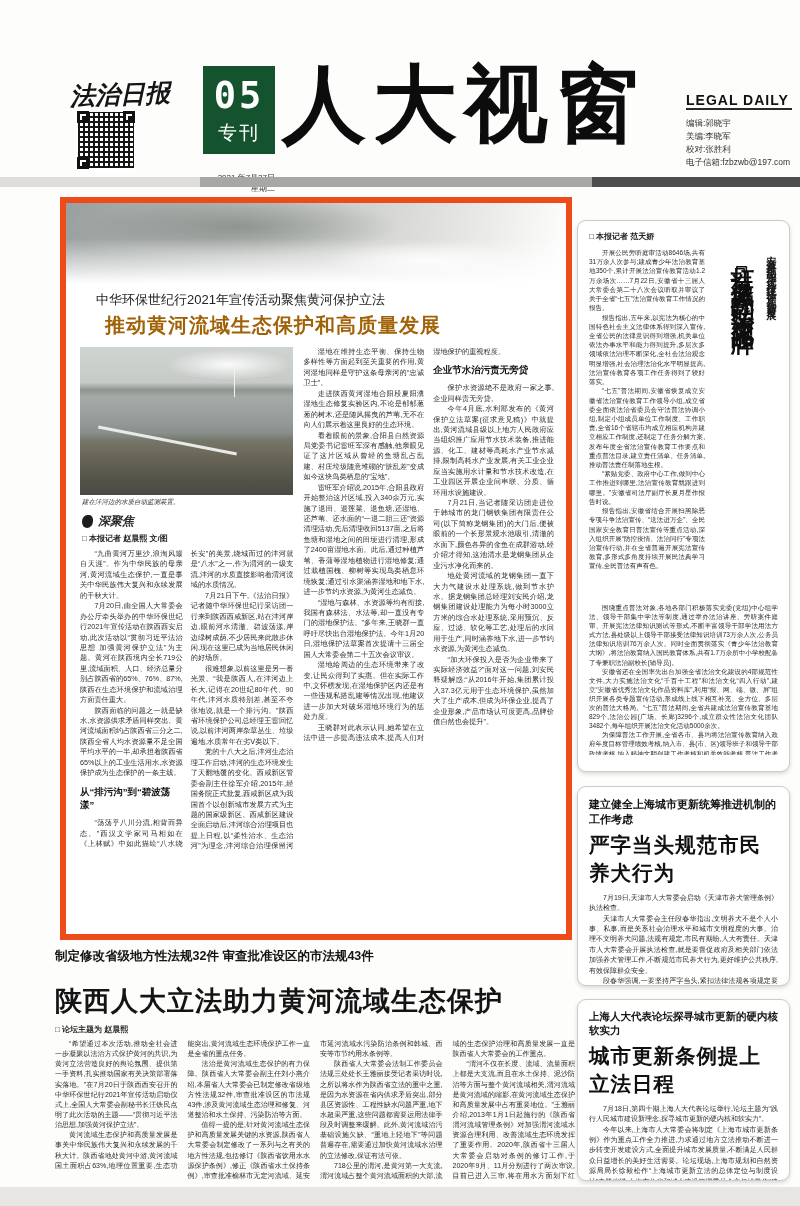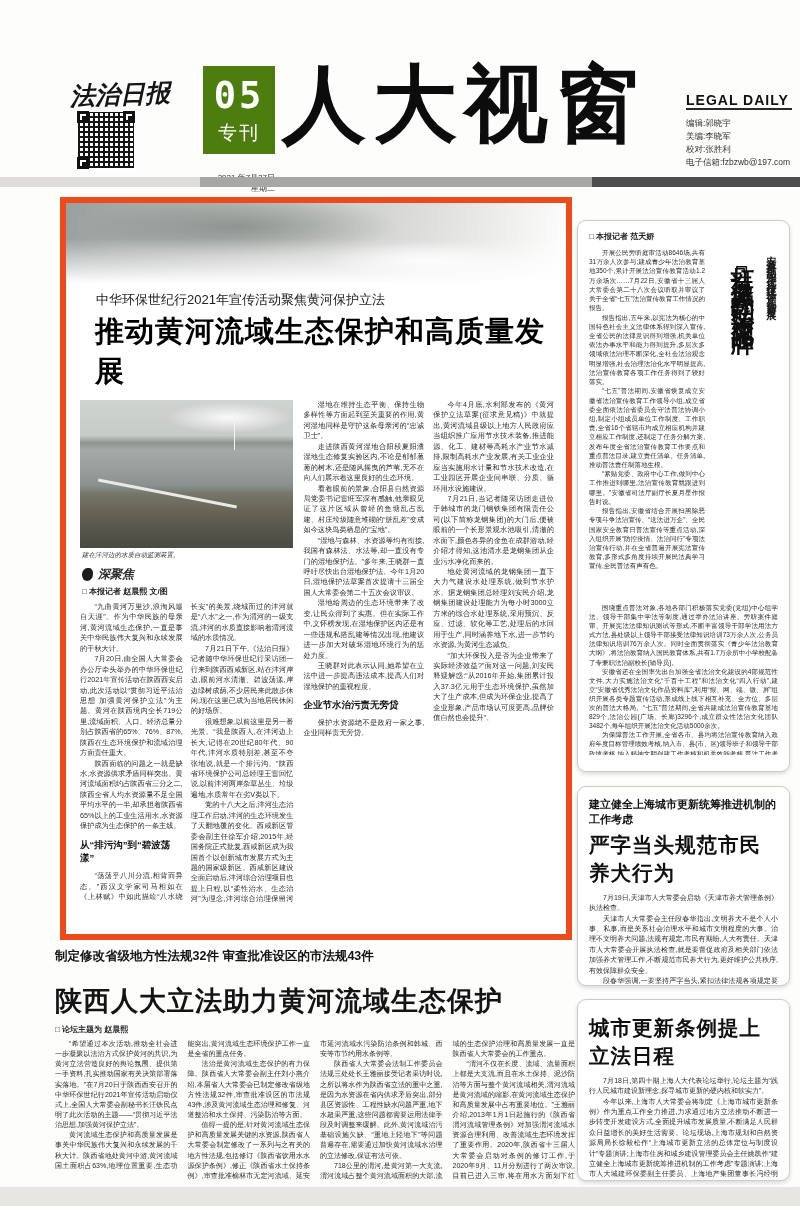--- a/index.html
+++ b/index.html
@@ -6,21 +6,21 @@
   #page{width:800px;height:1206px;position:relative;background:#fdfdfc;overflow:hidden;
         font-family:"Liberation Sans","DejaVu Sans",sans-serif;color:#2b2b2b;}
   
   .masthead{position:absolute;left:70px;top:78px;font-family:"DejaVu Serif",serif;
             font-style:italic;font-weight:bold;font-size:25px;color:#151515;transform:rotate(-2deg);}
   .qr{position:absolute;left:78px;top:112px;width:56px;height:56px;background:
       repeating-linear-gradient(0deg,#161616 0 2px,transparent 2px 5px),
       repeating-linear-gradient(90deg,#161616 0 2px,#fff 2px 5px);outline:3px solid #fff;}
   .qr .f{position:absolute;width:12px;height:12px;border:3px solid #111;background:#fff;box-sizing:border-box;}
   .qr .f i{position:absolute;left:2px;top:2px;width:4px;height:4px;background:#111;display:block;}
-  .pagebox{position:absolute;left:203px;top:66px;width:72px;height:88px;background:#4d7c0f;
+  .pagebox{position:absolute;left:203px;top:66px;width:72px;height:88px;background:#14532d;
            text-align:center;color:#fff;}
   .pagebox .num{font-size:37px;font-weight:900;letter-spacing:3px;margin-top:8px;
                 font-family:"DejaVu Sans Mono",monospace;}
   .pagebox .ed{font-size:19px;letter-spacing:2px;margin-top:3px;}
   .dateline{position:absolute;left:203px;top:172px;width:72px;text-align:right;
             font-size:8px;color:#333;line-height:11px;}
   .section-title{position:absolute;left:282px;top:62px;font-size:84px;font-weight:900;
                  letter-spacing:7px;color:#0c0c0c;line-height:1;font-family:"DejaVu Sans",sans-serif;}
   .brand{position:absolute;left:686px;top:92px;width:106px;}
   .brand .en{font-size:14px;font-weight:900;letter-spacing:1px;color:#111;
@@ -33,21 +33,21 @@
   .rule .r3{left:592px;width:208px;background:#4e4e4e;}
   
   .main-box{position:absolute;left:60px;top:197px;width:500px;height:731px;background:#fff;
             border:6px solid #ee4b1b;overflow:hidden;}
   .banner{height:84px;background:
       linear-gradient(180deg,rgba(255,255,255,0) 42%,#fff 96%),
       radial-gradient(150px 26px at 72% 68%,rgba(255,255,255,.85),rgba(255,255,255,0) 70%),
       radial-gradient(220px 42px at 35% 28%,rgba(108,116,112,.55),rgba(255,255,255,0) 72%),
       linear-gradient(100deg,#99a09d 0%,#b6bab7 32%,#d0d2cf 58%,#ececea 84%,#fff 100%);}
   .m-kicker{margin:4px 0 0 30px;font-size:13px;color:#222;}
-  .m-headline{margin:3px 0 2px 29px;font-size:29px;font-weight:900;letter-spacing:1px;color:#000000;}
+  .m-headline{margin:3px 0 2px 39px;font-size:20px;font-weight:900;letter-spacing:1px;color:#a16207;}
   .m-content{display:flex;gap:10px;padding:6px 12px 0 14px;height:560px;}
   .m-left{width:46%;}
   .m-right{width:54%;column-count:2;column-gap:9px;font-size:7.2px;line-height:1.45;
            text-align:justify;height:552px;overflow:hidden;}
   .photo{height:148px;position:relative;overflow:hidden;background:
       radial-gradient(90px 22px at 70% 12%,rgba(255,255,255,.9),rgba(255,255,255,0) 70%),
       linear-gradient(180deg,#d0d4d1 0%,#c7cbc8 24%,#8e958f 29%,#a4aaa7 34%,#949b98 50%,
         #898f8c 58%,#75776a 63%,#696657 74%,#56554b 88%,#4a4a42 100%);}
   .photo .walk{position:absolute;left:8%;top:62%;width:66%;height:2.5px;background:#e9e9e7;
                transform:rotate(11deg);}
@@ -155,20 +155,21 @@
             <p>“荡荡乎八川分流,相背而异态。”西汉文学家司马相如在《上林赋》中如此描绘“八水绕长安”的美景,绕城而过的沣河就是“八水”之一,作为渭河的一级支流,沣河的水质直接影响着渭河流域的水质情况。</p>
             <p>7月21日下午,《法治日报》记者随中华环保世纪行采访团一行来到陕西西咸新区,站在沣河岸边,眼前河水清澈、碧波荡漾,岸边绿树成荫,不少居民来此散步休闲,现在这里已成为当地居民休闲的好场所。</p>
             <p>很难想象,以前这里是另一番光景。“我是陕西人,在沣河边上长大,记得在20世纪80年代、90年代,沣河水质特别差,甚至不夸张地说,就是一个排污沟。”陕西省环境保护公司总经理王雷回忆说,以前沣河两岸杂草丛生、垃圾遍地,水质常年在劣Ⅴ类以下。</p>
             <p>党的十八大之后,沣河生态治理工作启动,沣河的生态环境发生了天翻地覆的变化。西咸新区管委会副主任徐军介绍,2015年,经国务院正式批复,西咸新区成为我国首个以创新城市发展方式为主题的国家级新区。西咸新区建设全面启动后,沣河综合治理项目也提上日程,以“柔性治水、生态治河”为理念,沣河综合治理保留河道内的自然形态和既有生态基底,根据原有河道“随弯就弯”,保留自然形成的水潭、岛屿,增加减水堰坝,减少人为干扰。“柔性治水就是生态治水,保持河道原有的形态”。</p>
           </div>
       </div>
       <div class="m-right">
           <p>湿地在维持生态平衡、保持生物多样性等方面起到至关重要的作用,黄河湿地同样是守护这条母亲河的“忠诚卫士”。</p>
           <p>走进陕西黄河湿地合阳段夏阳瀵湿地生态修复实验区内,不论是郁郁葱葱的树木,还是随风摇曳的芦苇,无不在向人们展示着这里良好的生态环境。</p>
           <p>看着眼前的景象,合阳县自然资源局党委书记雷旺军深有感触,他亲眼见证了这片区域从曾经的鱼塘乱占乱建、村庄垃圾随意堆砌的“脏乱差”变成如今这块鸟类栖息的“宝地”。</p>
+          <p>雷旺军介绍说,2015年,合阳县政府开始整治这片区域,投入340余万元,实施了退田、退莲菜、退鱼塘,还湿地、还芦苇、还水面的“一退二阻三还”资源清理活动,先后清理收回5137亩,之后将鱼塘和湿地之间的田埂进行清理,形成了2400亩湿地水面。此后,通过种植芦苇、香蒲等湿地植物进行湿地修复;通过栽植国槐、柳树等实现鸟类栖息环境恢复;通过引水渠涵养湿地和地下水,进一步节约水资源,为黄河生态减负。</p>
           <p>“湿地与森林、水资源等均有衔接,我国有森林法、水法等,却一直没有专门的湿地保护法。”多年来,王晓群一直呼吁尽快出台湿地保护法。今年1月20日,湿地保护法草案首次提请十三届全国人大常委会第二十五次会议审议。</p>
           <p>湿地给周边的生态环境带来了改变,让民众得到了实惠。但在实际工作中,文怀榜发现,在湿地保护区内还是有一些违规私搭乱建等情况出现,他建议进一步加大对破坏湿地环境行为的惩处力度。</p>
           <p>王晓群对此表示认同,她希望在立法中进一步提高违法成本,提高人们对湿地保护的重视程度。</p>
           <h4 class="subhead">企业节水治污责无旁贷</h4>
           <p>保护水资源绝不是政府一家之事,企业同样责无旁贷。</p>
           <p>今年4月底,水利部发布的《黄河保护立法草案(征求意见稿)》中就提出,黄河流域县级以上地方人民政府应当组织推广应用节水技术装备,推进能源、化工、建材等高耗水产业节水减排,限制高耗水产业发展,有关工业企业应当实施用水计量和节水技术改造,在工业园区开展企业间串联、分质、循环用水设施建设。</p>
           <p>7月21日,当记者随采访团走进位于韩城市的龙门钢铁集团有限责任公司(以下简称龙钢集团)的大门后,便被眼前的一个长形景观水池吸引,清澈的水面下,颜色各异的金鱼在成群游动,经介绍才得知,这池清水是龙钢集团从企业污水净化而来的。</p>
           <p>地处黄河流域的龙钢集团一直下大力气建设水处理系统,做到节水护水。据龙钢集团总经理刘安民介绍,龙钢集团建设处理能力为每小时3000立方米的综合水处理系统,采用预沉、反应、过滤、软化等工艺,处理后的水回用于生产,同时涵养地下水,进一步节约水资源,为黄河生态减负。</p>
           <p>“加大环保投入是否为企业带来了实际经济效益?”面对这一问题,刘安民释疑解惑:“从2016年开始,集团累计投入37.3亿元用于生态环境保护,虽然加大了生产成本,但成为环保企业,提高了企业形象,产品市场认可度更高,品牌价值自然也会提升”。</p>
         </div>
@@ -216,20 +217,21 @@
     <div class="c-kicker">建立健全上海城市更新统筹推进机制的工作考虑</div>
     <div class="c-headline">严字当头规范市民养犬行为</div>
     <div class="c-body">
         <p>7月19日,天津市人大常委会启动《天津市养犬管理条例》执法检查。</p>
         <p>天津市人大常委会主任段春华指出,文明养犬不是个人小事、私事,而是关系社会治理水平和城市文明程度的大事。治理不文明养犬问题,法规有规定,市民有期盼,人大有责任。天津市人大常委会开展执法检查,就是要督促政府及相关部门依法加强养犬管理工作,不断规范市民养犬行为,更好维护公共秩序,有效保障群众安全。</p>
         <p>段春华强调,一要坚持严字当头,紧扣法律法规各项规定要求,督促有关部门和各单位严格落实法定领导责任、工作责任、监管责任、执法责任,有法必依、执法必严、违法必究。二要坚持问题导向,聚焦重点区域、公共场所,敢于较真碰硬,深查彻究,推动解决影响法律法规实施、制约工作开展、损害群众利益的突出问题。三要坚持教育引导,用好各类平台载体,采取多种形式广泛深入地开展法治宣传教育,把法律法规要求和责任义务讲清楚、讲明白,不断提升养犬户的法治观念和公德意识,自觉尊法学法守法。</p>
       </div>
   </div>
 
   <div class="card sh">
+    <div class="c-kicker">上海人大代表论坛探寻城市更新的硬内核软实力</div>
     <div class="c-headline">城市更新条例提上立法日程</div>
     <div class="c-body">
         <p>7月18日,第四十期上海人大代表论坛举行,论坛主题为“践行人民城市建设新理念,探寻城市更新的硬内核和软实力”。</p>
         <p>今年以来,上海市人大常委会将制定《上海市城市更新条例》作为重点工作全力推进,力求通过地方立法推动不断进一步转变开发建设方式,全面提升城市发展质量,不断满足人民群众日益增长的美好生活需要。论坛现场,上海市规划和自然资源局局长徐毅松作“上海城市更新立法的总体定位与制度设计”专题演讲;上海市住房和城乡建设管理委员会主任姚凯作“建立健全上海城市更新统筹推进机制的工作考虑”专题演讲;上海市人大城建环保委副主任委员、上海地产集团董事长冯经明作“上海区域更新的实践案例和立法建议”专题演讲。</p>
       </div>
   </div>
 
   <div class="footer-strip"></div>
 </div>
 

